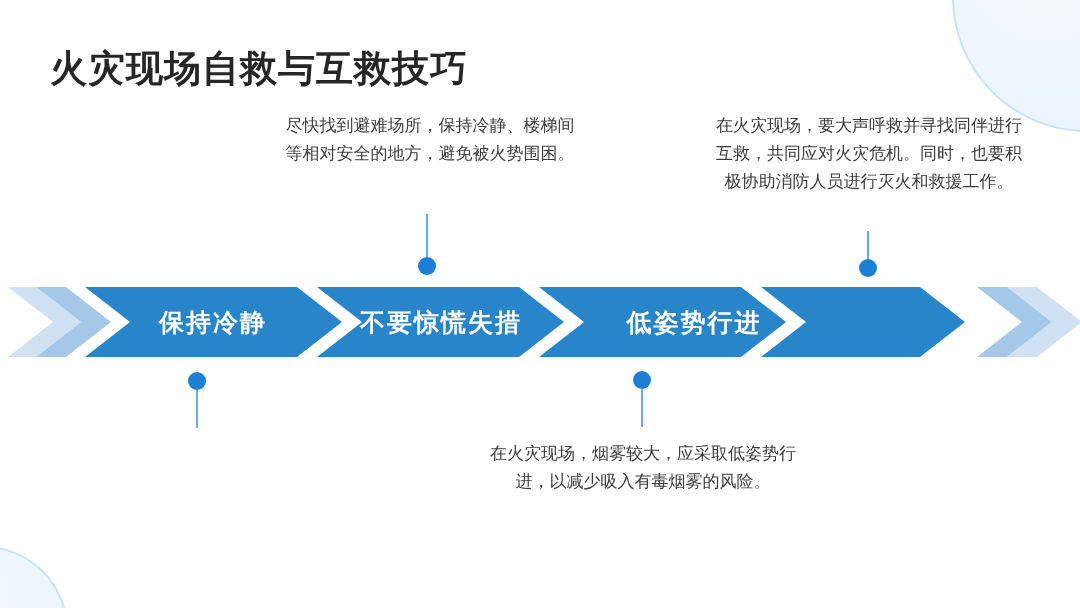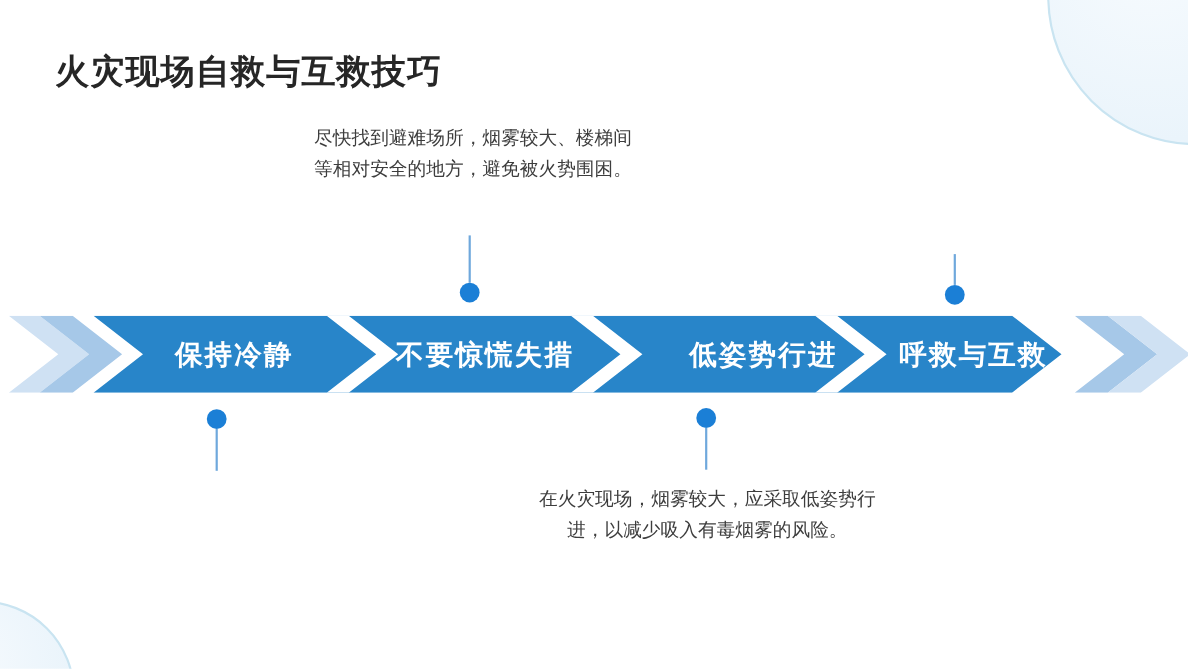--- a/index.html
+++ b/index.html
@@ -17,21 +17,21 @@
     position:absolute;border-radius:50%;
     background:radial-gradient(circle at 35% 35%, #f7fbfe 0%, #eaf4fb 70%, #e3f1fa 100%);
     border:2px solid #c9e4f1;
   }
   .deco-top-right{width:266px;height:266px;left:952px;top:-138px;}
   .deco-bottom-left{width:164px;height:164px;left:-100px;top:546px;}
 
   
   .title{
     position:absolute;left:50px;top:44px;
-    font-size:31px;font-weight:900;color:#262626;letter-spacing:1px;
+    font-size:37px;font-weight:900;color:#262626;letter-spacing:1px;
   }
 
   
   .note{
     position:absolute;
     font-size:17px;color:#3d3d3d;line-height:28px;
     text-align:center;
   }
   .note-top-1{left:278px;top:112px;width:304px;}
   .note-top-2{left:708px;top:112px;width:322px;}
@@ -72,21 +72,22 @@
 </head>
 <body>
 
 <div class="slide">
 
   <div class="deco-circle deco-top-right"></div>
   <div class="deco-circle deco-bottom-left"></div>
 
   <div class="title">火灾现场自救与互救技巧</div>
 
-  <div class="note note-top-1">尽快找到避难场所，烟雾较大、楼梯间等相对安全的地方，避免被火势围困。</div>
+  <div class="note note-top-1">尽快找到避难场所，保持冷静、楼梯间等相对安全的地方，避免被火势围困。</div>
+  <div class="note note-top-2">在火灾现场，要大声呼救并寻找同伴进行互救，共同应对火灾危机。同时，也要积极协助消防人员进行灭火和救援工作。</div>
 
   <div class="note note-bottom-2">在火灾现场，烟雾较大，应采取低姿势行进，以减少吸入有毒烟雾的风险。</div>
 
   <div class="connector-line c1-line"></div>
   <div class="connector-dot c1-dot"></div>
 
   <div class="connector-line c2-line"></div>
   <div class="connector-dot c2-dot"></div>
 
   <div class="connector-dot c3-dot"></div>
@@ -106,15 +107,14 @@
     <polygon class="fill-white" points="519,0 539,0 584,35 539,70 519,70 564,35"></polygon>
     <polygon class="fill-white" points="741,0 761,0 806,35 761,70 741,70 786,35"></polygon>
 
     <polygon class="fill-light" points="977,0 1007,0 1052,35 1007,70 977,70 1022,35"></polygon>
     <polygon class="fill-lighter" points="1007,0 1037,0 1082,35 1037,70 1007,70 1052,35"></polygon>
   </svg>
 
   <div class="step-label sl-1">保持冷静</div>
   <div class="step-label sl-2">不要惊慌失措</div>
   <div class="step-label sl-3">低姿势行进</div>
-  <div class="step-label sl-4">呼救与互救</div>
 
 </div>
 
 </body></html>

